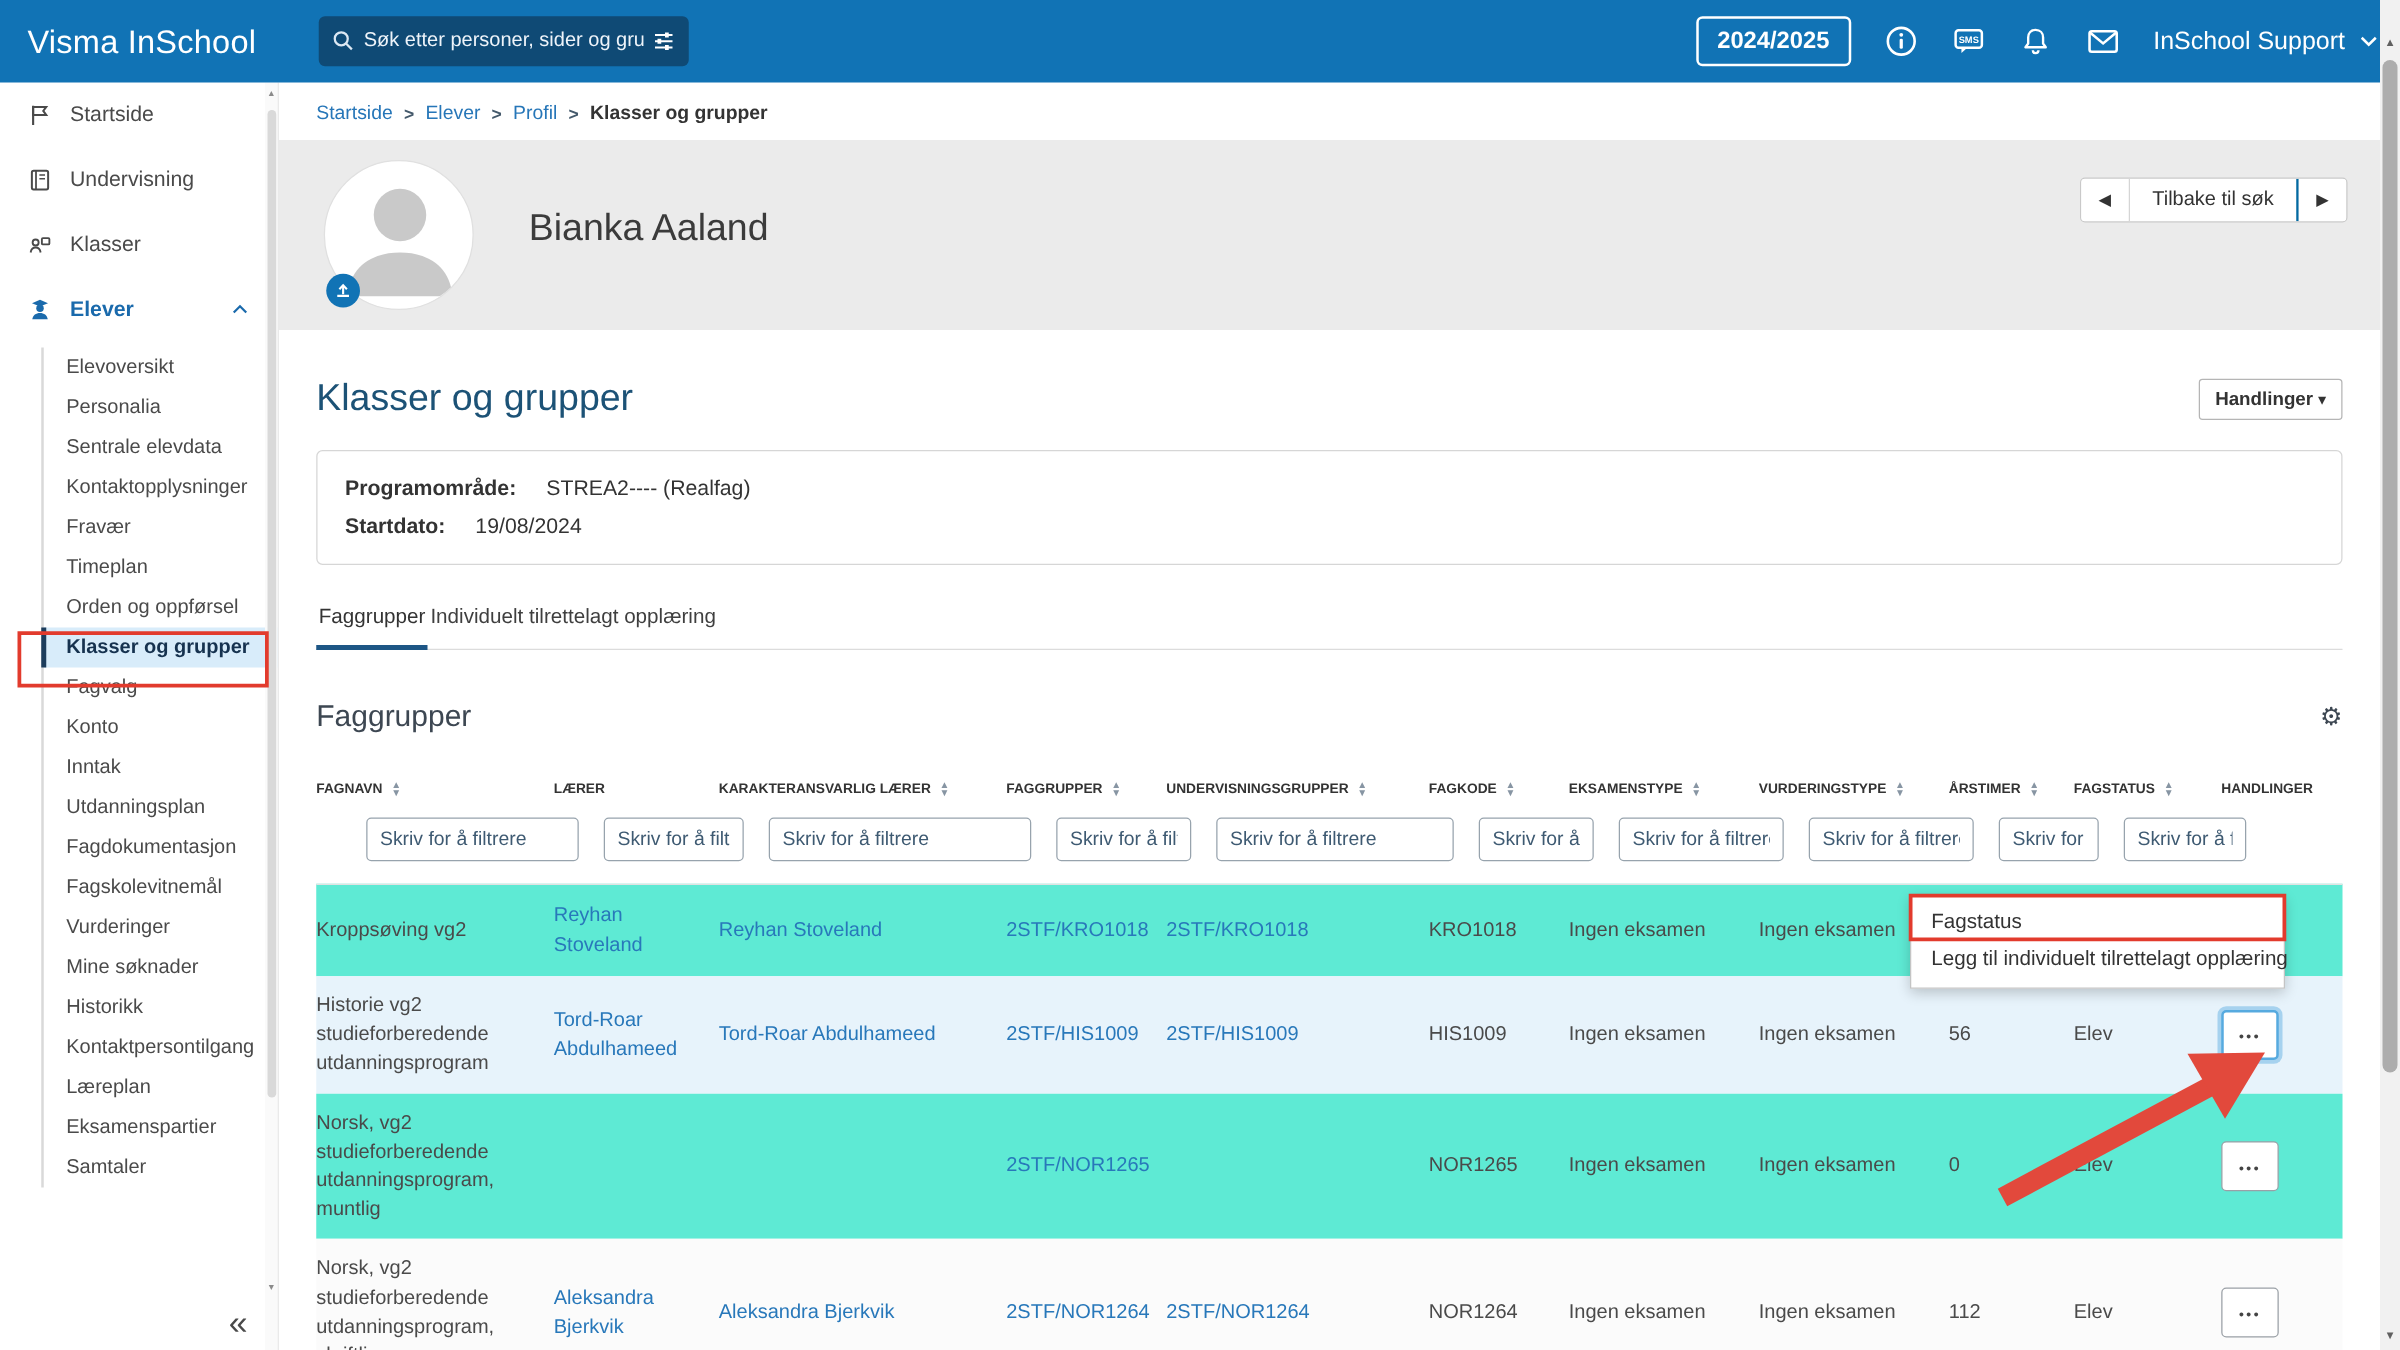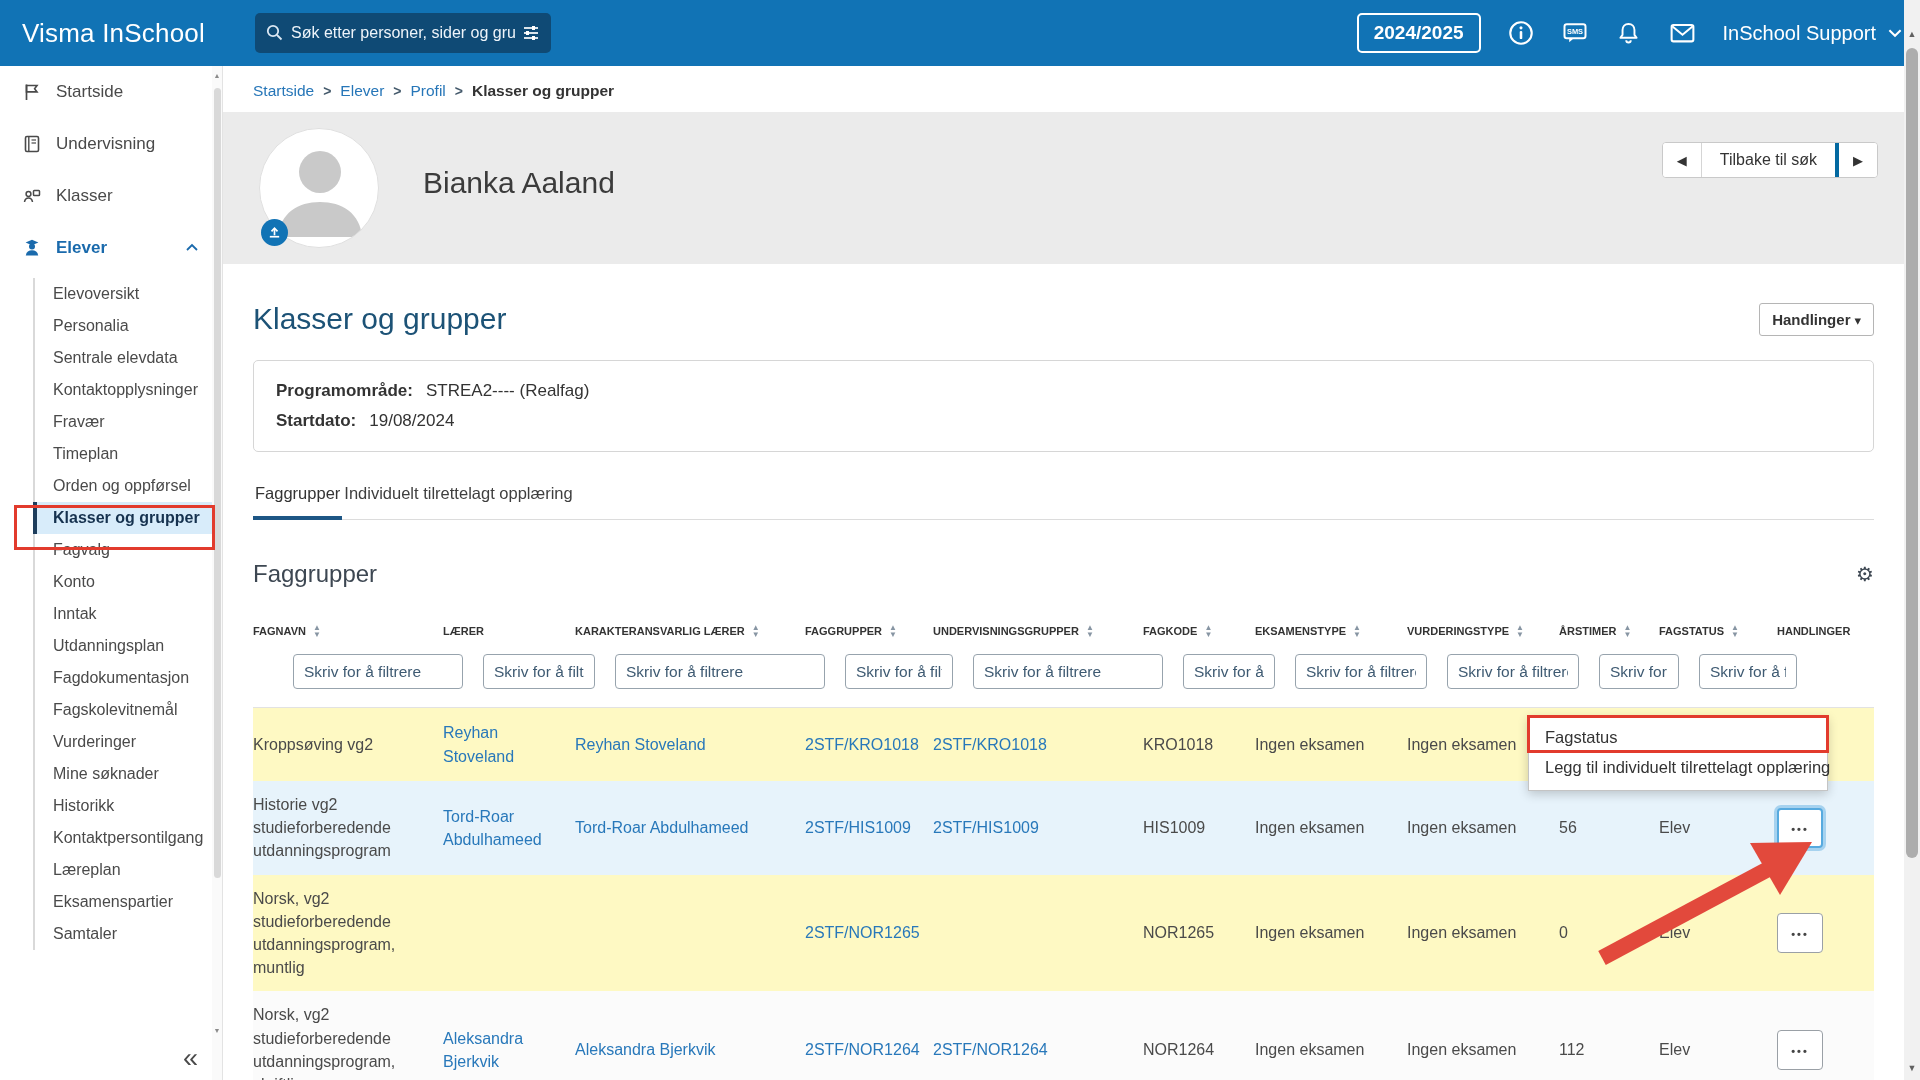--- a/index.html
+++ b/index.html
@@ -56,32 +56,32 @@
   .profile-band { position:relative; height:152px; background:#ebebeb; }
   .avatar-wrap { position:absolute; left:36px; top:16px; width:120px; height:120px; }
   .avatar { width:120px; height:120px; border-radius:50%; background:#fff; overflow:hidden; border:1px solid #e0e0e0; }
   .upload-badge { position:absolute; left:2px; bottom:2px; width:27px; height:27px; border-radius:50%; background:#1173b5; display:flex; align-items:center; justify-content:center; cursor:pointer; }
   .profile-name { position:absolute; left:200px; top:54px; font-size:30px; color:#3b3b3b; }
   .back-group { position:absolute; right:26px; top:30px; display:flex; align-items:stretch; background:#fff; border:1px solid #c9c9c9; border-radius:4px; height:36px; overflow:hidden; }
   .back-group .seg { display:flex; align-items:center; justify-content:center; cursor:pointer; background:#fff; border:none; font-family:inherit; }
   .back-group .arrow { width:38px; color:#333; font-size:13px; }
   .back-group .arrow.prev::before{ content:"◀"; }
   .back-group .arrow.next::before{ content:"▶"; }
-  .back-group .label { padding:0 18px; font-size:16px; color:#333; border-left:1px solid #d5d5d5; border-right:4px solid #0369a1; }
+  .back-group .label { padding:0 18px; font-size:16px; color:#333; border-left:1px solid #d5d5d5; border-right:2px solid #0369a1; }
 
   .content { padding:0 30px; }
   .title-row { margin-top:38px; display:flex; align-items:center; justify-content:space-between; }
   .page-title { font-size:30px; font-weight:400; color:#1c5276; }
   .handlinger-btn { border:1px solid #b5b5b5; background:#fff; border-radius:3px; padding:7px 12px; font-size:15px; font-weight:bold; color:#333; cursor:pointer; font-family:inherit; }
   .handlinger-btn::after { content:"▾"; margin-left:4px; font-size:13px; }
 
   .program-card { margin-top:24px; border:1px solid #d6d6d6; border-radius:5px; padding:20px 22px; font-size:17px; color:#333; background:#fff; }
   .program-card .row { margin-bottom:10px; }
   .program-card .row:last-child { margin-bottom:0; }
-  .program-card .lbl { font-weight:bold; margin-right:13px; }
+  .program-card .lbl { font-weight:bold; margin-right:24px; }
 
   .tabs { margin-top:32px; display:flex; border-bottom:1px solid #dcdcdc; }
   .tab { padding:0 2px 13px 2px; font-size:16.5px; color:#3f3f3f; cursor:pointer; }
   .tab.active { font-weight:400; color:#333; border-bottom:4px solid #1d5685; margin-bottom:-1px; }
   .tab + .tab { }
 
   .section-row { margin-top:40px; display:flex; align-items:center; justify-content:space-between; }
   .section-title { font-size:24px; font-weight:400; color:#3d4752; }
   .gear { font-size:20px; color:#3d4752; cursor:pointer; line-height:1; }
   .gear::before { content:"⚙"; }
@@ -92,21 +92,21 @@
   .thead { font-size:11px; font-weight:bold; color:#333; }
   .thead .th { display:flex; align-items:center; gap:7px; white-space:nowrap; padding:6px 8px 6px 0; }
   .sort { display:inline-flex; flex-direction:column; color:#8795a3; font-size:8px; line-height:7px; cursor:pointer; }
   .sort::before{ content:"▲"; } .sort::after{ content:"▼"; }
   .filters { margin-top:10px; padding-bottom:18px; align-items:start; }
   .filters input { width:calc(100% - 20px); height:35px; border:1px solid #97a3ad; border-radius:4px; padding:0 10px; font-size:15.5px; color:#2f4961; font-family:inherit; background:#fff;margin-left:40px; }
   .filters input::placeholder { color:#3e5a72; opacity:1; }
   .rows .tr { font-size:16px; color:#4a4a4a; padding:12px 0; min-height:74px; }
   .rows .tr .cell { padding-right:34px; line-height:1.45; }
   .rows .tr .cell.num { padding-right:10px; }
-  .row-gray { background:#fef9c3; }
+  .row-gray { background:#5eead4; }
   .row-hl { background:#e7f3fb; }
   .row-white { background:#fbfbfb; }
   .rows .tr:first-child { border-top:1px solid #e2e2e2; }
   a.cell-link { color:#2878ba; text-decoration:none; cursor:pointer; }
   .dots-btn { width:46px; height:40px; background:#fff; border:1px solid #9aa0a6; border-radius:4px; cursor:pointer; color:#444; font-size:17px; font-weight:bold; letter-spacing:1px; font-family:inherit; }
   .dots-btn::before{ content:"•••"; font-size:11px; letter-spacing:2px; }
   .dots-btn.focused { border:2px solid #57aadf; box-shadow:0 0 0 3px rgba(87,170,223,.45); }
 
   
   .ctx-menu { position:absolute; left:1528px; top:716px; width:300px; background:#fff; border:1px solid #c4c4c4; box-shadow:0 3px 10px rgba(0,0,0,.2); z-index:45; padding:5px 0 8px 0; }

